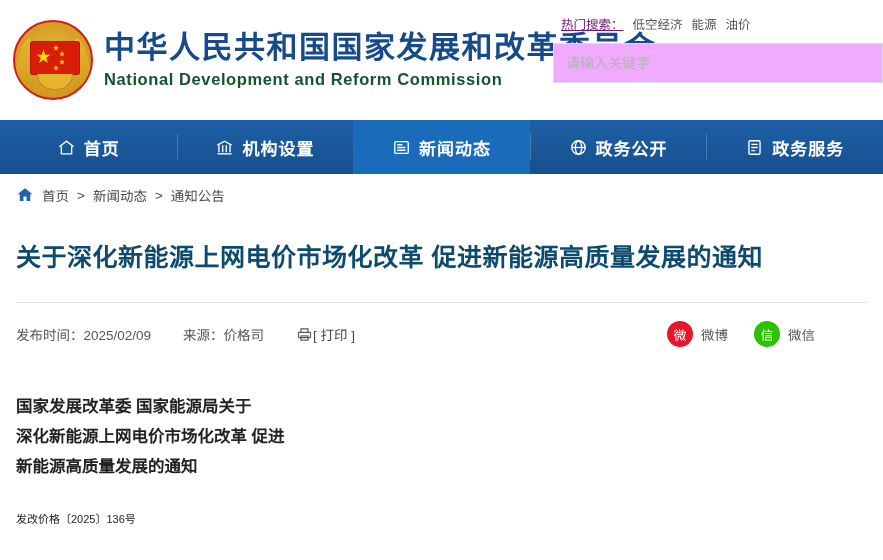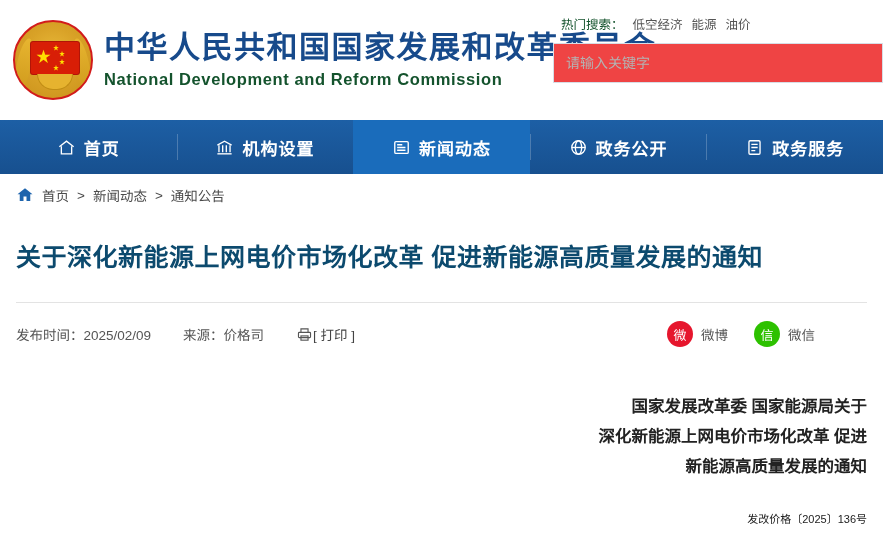--- a/index.html
+++ b/index.html
@@ -109,27 +109,27 @@
   }
   .hot-row {
     font-size: 12.5px;
     color: #666;
     line-height: 18px;
     display: flex;
     gap: 9px;
     padding-left: 8px;
     white-space: nowrap;
   }
-  .hot-label { color: #14532d; }
+  .hot-label { color: #701a75; text-decoration: underline; }
   .hot-kw { color: #555; cursor: pointer; }
   .search-box {
     margin-top: 9px;
     height: 40px;
     border: 1px solid #d7dde5;
-    background: #ef4444;
+    background: #f0abfc;
     display: flex;
   }
   .search-input {
     border: 0;
     outline: none;
     height: 38px;
     width: 100%;
     padding: 0 12px;
     font-size: 14px;
     color: #333;
@@ -228,21 +228,21 @@
     width: 26px; height: 26px;
     border-radius: 50%;
     display: flex; align-items: center; justify-content: center;
     color: #fff; font-size: 13px;
   }
   .weibo-badge { background: #e6162d; }
   .weixin-badge { background: #2dc100; }
 
   .doc-body {
     padding-top: 26px;
-    text-align: right;
+    text-align: left;
   }
   .doc-head-line {
     font-size: 16.5px;
     font-weight: bold;
     color: #222;
     line-height: 30px;
   }
   .doc-number {
     margin-top: 24px;
     font-size: 11px;

